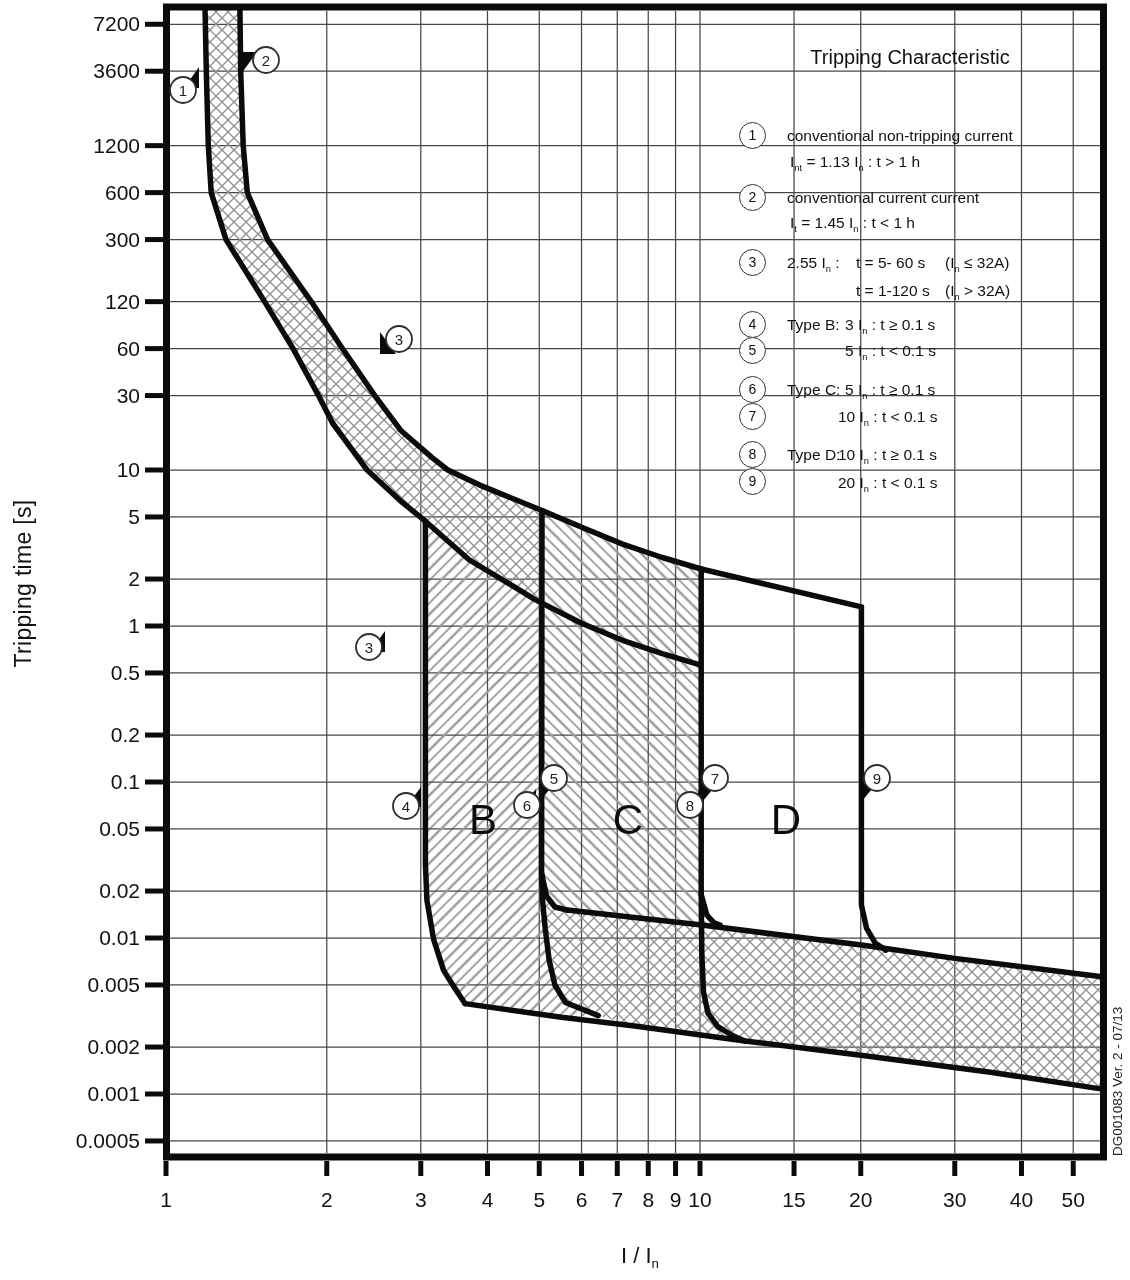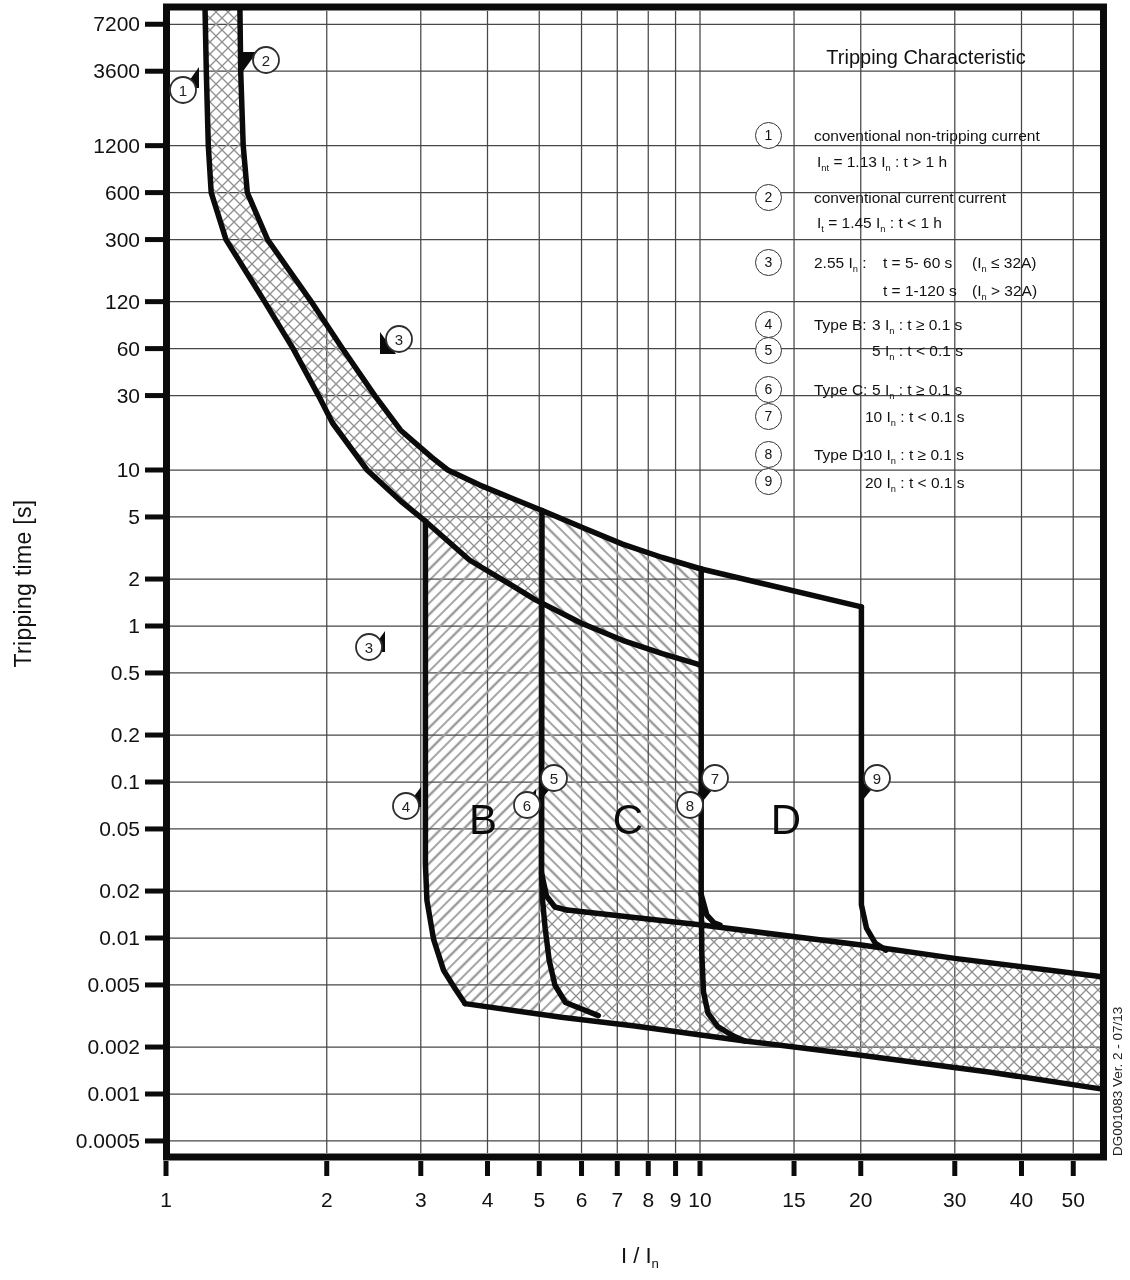--- a/index.html
+++ b/index.html
@@ -6,26 +6,26 @@
   body{width:1130px;height:1280px;position:relative;overflow:hidden;
        font-family:"Liberation Sans", sans-serif;color:#111;}
   .stage{position:absolute;inset:0;}
   svg{position:absolute;left:0;top:0;}
   sub{font-size:0.6em;}
   .ytitle{position:absolute;left:-77px;top:570px;width:200px;text-align:center;
           font-size:23px;transform:rotate(-90deg);letter-spacing:0.3px;}
   .xtitle{position:absolute;left:560px;top:1243px;width:160px;text-align:center;font-size:22px;}
   .sidenote{position:absolute;left:1110px;top:1156px;width:220px;height:16px;font-size:13.5px;
             color:#222;transform:rotate(-90deg);transform-origin:0 0;white-space:nowrap;}
-  .legend{position:absolute;left:16px;top:0;width:1109px;height:520px;font-size:15.5px;}
+  .legend{position:absolute;left:0;top:0;width:1109px;height:520px;font-size:15.5px;}
   .lg-title{position:absolute;left:745px;top:46px;width:330px;text-align:center;font-size:20px;}
   .lg-sub{position:absolute;left:745px;top:74px;width:330px;text-align:center;font-size:15.5px;}
   .lgc{position:absolute;width:27px;height:27px;border:1.5px solid #333;border-radius:50%;
        box-sizing:border-box;text-align:center;line-height:24px;font-size:14px;background:#fff;}
-  .lgt{position:absolute;line-height:20px;white-space:nowrap;margin-left:11px;}
+  .lgt{position:absolute;line-height:20px;white-space:nowrap;}
 </style>
 </head>
 <body>
 
 <div class="stage">
 
   <svg id="plotsvg" width="1130" height="1280" viewBox="0 0 1130 1280">
     <defs>
       <pattern id="hx" width="12" height="12" patternUnits="userSpaceOnUse">
         <path d="M0 0 L12 12 M12 0 L0 12" stroke="#8f8f8f" stroke-width="1.3" fill="none"></path>

